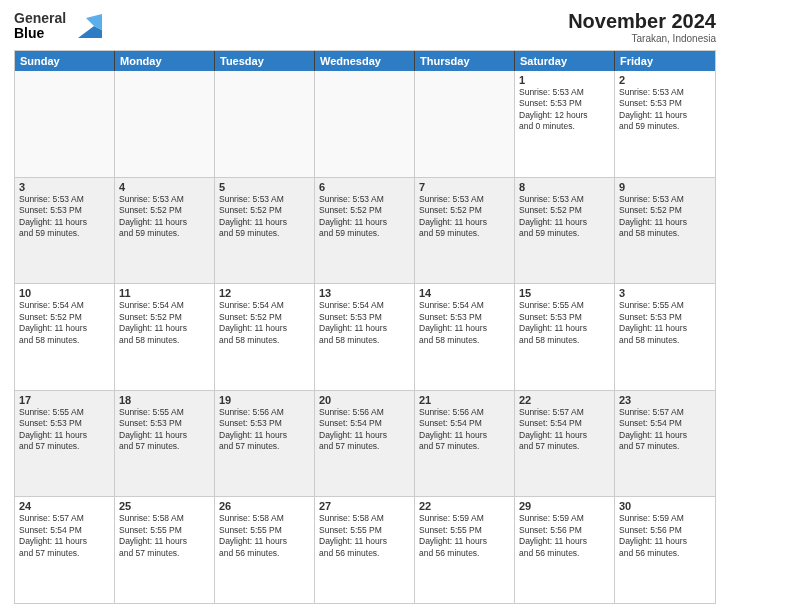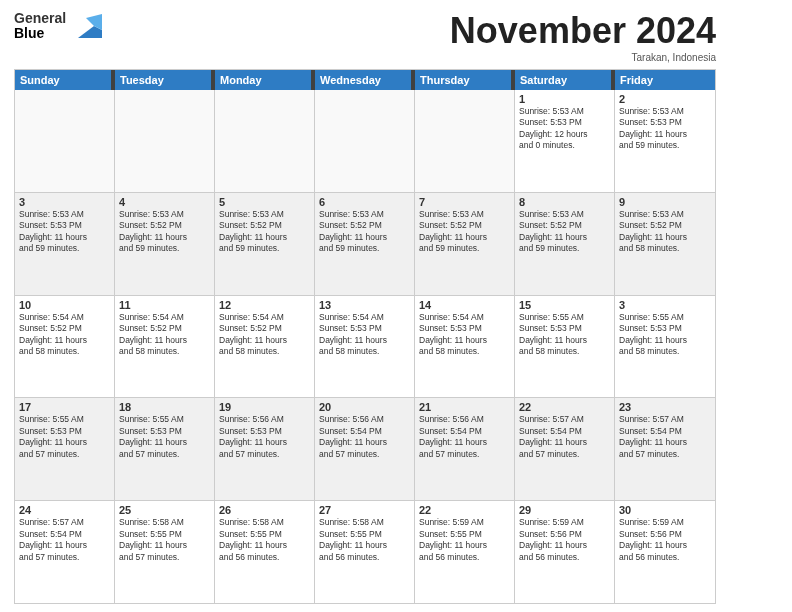--- a/index.html
+++ b/index.html
@@ -38,21 +38,21 @@
     .logo-text span:last-child { color: #000000; }
     .logo-icon {
       width: 32px;
       height: 32px;
       margin-left: 4px;
     }
     .title-area {
       text-align: right;
     }
     .title-area h1 {
-      font-size: 36px;
+      font-size: 20px;
       font-weight: bold;
       color: #222;
     }
     .title-area h2 {
       font-size: 10px;
       font-weight: normal;
       color: #555;
     }
     .calendar {
       flex: 1;
@@ -63,21 +63,21 @@
     .cal-header-row {
       display: grid;
       grid-template-columns: repeat(7, 1fr);
       background: #2e7cc4;
     }
     .cal-header-cell {
       color: #fff;
       font-size: 11px;
       font-weight: bold;
       padding: 4px 5px;
-      border-right: 4px solid #404040;
+      border-right: 1px solid #404040;
       text-align: left;
     }
     .cal-header-cell:last-child { border-right: none; }
     .cal-body {
       flex: 1;
       display: flex;
       flex-direction: column;
     }
     .cal-week {
       display: grid;
@@ -126,22 +126,22 @@
     </div>
     <div class="title-area">
       <h1>November 2024</h1>
       <h2>Tarakan, Indonesia</h2>
     </div>
   </div>
 
   <div class="calendar">
     <div class="cal-header-row">
     <div class="cal-header-cell">Sunday</div>
+        <div class="cal-header-cell">Monday</div>
         <div class="cal-header-cell">Tuesday</div>
-        <div class="cal-header-cell">Monday</div>
         <div class="cal-header-cell">Wednesday</div>
         <div class="cal-header-cell">Thursday</div>
         <div class="cal-header-cell">Saturday</div>
         <div class="cal-header-cell">Friday</div>
       </div>
     <div class="cal-body">
     <div class="cal-week">
           <div class="cal-cell empty"></div>
           <div class="cal-cell empty"></div>
           <div class="cal-cell empty"></div>

